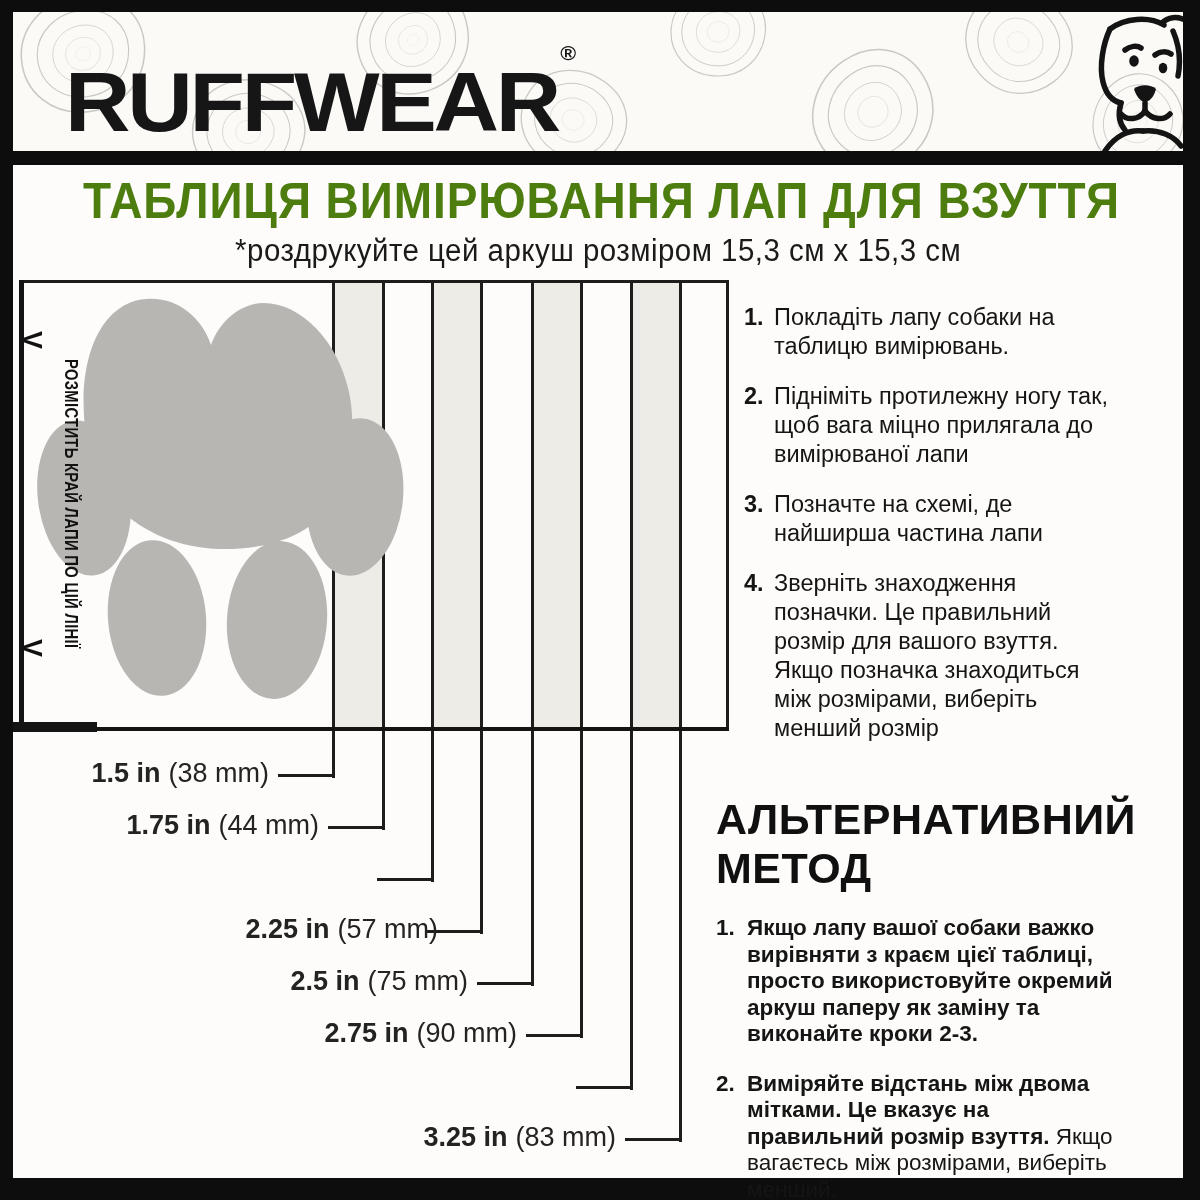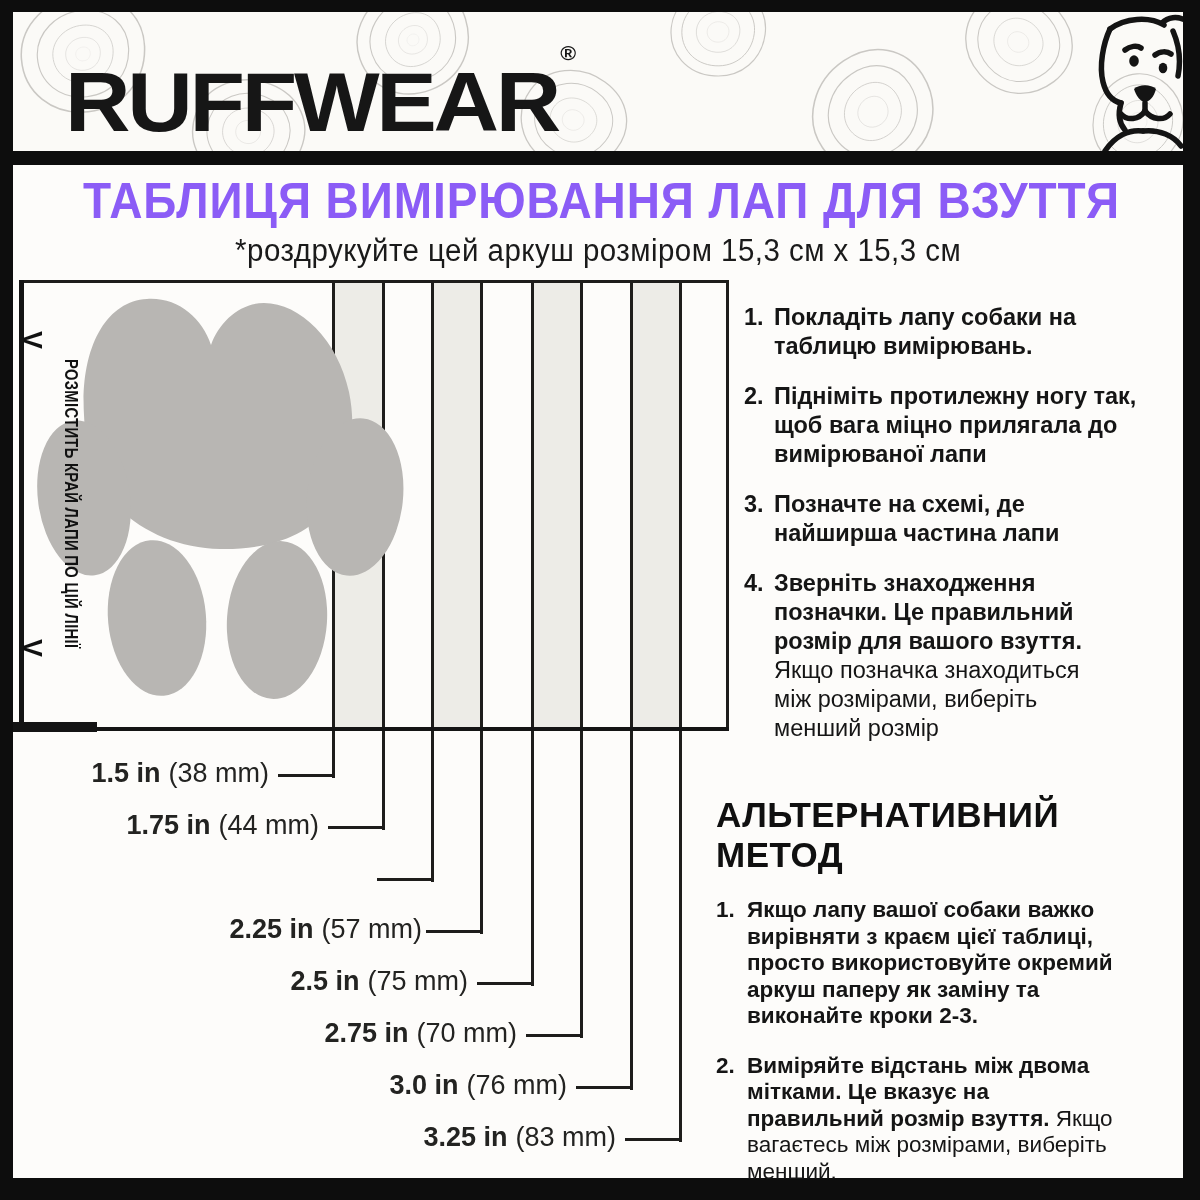--- a/index.html
+++ b/index.html
@@ -16,21 +16,21 @@
   #banner{left:13px;top:12px;width:1170px;height:139px;background:#fbfaf7;
           border-bottom:14px solid #0d0d0d;overflow:hidden;}
   #topo{position:absolute;left:0;top:0;width:100%;height:100%;}
   #logo{position:absolute;left:52px;top:48px;font-weight:700;font-size:84px;
         letter-spacing:-3px;color:#161616;transform:scaleX(1.08);transform-origin:0 0;
         line-height:1;white-space:nowrap;}
   #logo sup{font-size:20px;letter-spacing:0;position:relative;top:-42px;left:2px;}
   #dog{position:absolute;right:-4px;top:0;height:139px;width:110px;}
   
   #title{left:13px;top:174px;width:1178px;text-align:center;font-weight:700;font-size:50px;
-         letter-spacing:1px;line-height:1.1;color:#8b5cf6;}
+         letter-spacing:1px;line-height:1.1;color:#4d7c0f;}
   #title>span{display:inline-block;transform:scaleX(0.92);transform-origin:50% 50%;white-space:nowrap;}
   #subtitle{left:13px;top:233px;width:1170px;text-align:center;font-size:31px;font-weight:400;
             letter-spacing:.5px;color:#1a1a1a;}
   #subtitle>span{display:inline-block;transform:scaleX(0.95);white-space:nowrap;}
   
   .vline{position:absolute;width:3px;background:#1e1d1b;top:280px;}
   .stripe{position:absolute;top:283px;height:444px;background:#edece7;}
   #topline{left:20px;top:280px;width:709px;height:3px;background:#1e1d1b;}
   #refline{left:19px;top:280px;width:5px;height:451px;background:#141414;}
   #rightline{left:726px;top:280px;width:3px;height:451px;background:#1e1d1b;}
@@ -44,24 +44,24 @@
         transform:rotate(90deg);transform-origin:0 0;color:#111;}
   
   .sz{position:absolute;width:330px;text-align:right;font-size:27px;white-space:nowrap;color:#232321;}
   .sz .in{font-weight:700;text-align:center;}
   .sz .mm{font-weight:400;margin-left:8px;}
   
   #instructions{left:744px;top:303px;width:436px;}
   .item{display:flex;margin-bottom:21px;font-size:23.5px;line-height:29px;}
   .item .num{flex:none;width:30px;font-weight:700;}
   .item .txt{white-space:pre-line;}
-  .item .b{font-weight:700;}
+  .item .b{font-weight:400;}
   .item .n{font-weight:400;}
   #alt{left:716px;top:795px;width:468px;}
-  #alt-heading{font-weight:700;font-size:35px;letter-spacing:.5px;margin-bottom:22px;color:#101010;}
+  #alt-heading{font-weight:700;font-size:43px;letter-spacing:.5px;margin-bottom:22px;color:#101010;}
   .aitem{display:flex;margin-bottom:23px;font-size:22.5px;line-height:26.5px;}
   .aitem .num{flex:none;width:31px;font-weight:700;}
   .aitem .txt{white-space:pre-line;}
   .aitem .b{font-weight:700;}
   .aitem .n{font-weight:400;}
   svg{display:block;}
 </style>
 </head>
 <body>
 
@@ -194,24 +194,23 @@
   <div class="leader" style="left:328px;top:826px;width:57px;"></div>
   <div class="leader" style="left:377px;top:878px;width:57px;"></div>
   <div class="leader" style="left:426px;top:930px;width:57px;"></div>
   <div class="leader" style="left:477px;top:982px;width:57px;"></div>
   <div class="leader" style="left:526px;top:1034px;width:57px;"></div>
   <div class="leader" style="left:576px;top:1086px;width:57px;"></div>
   <div class="leader" style="left:625px;top:1138px;width:57px;"></div>
 
   <div class="sz" style="right:931px;top:758px;"><span class="in">1.5 in</span><span class="mm">(38 mm)</span></div>
   <div class="sz" style="right:881px;top:810px;"><span class="in">1.75 in</span><span class="mm">(44 mm)</span></div>
-  <div class="sz" style="right:778px;top:914px;"><span class="in">2.25 in</span><span class="mm">(57 mm)</span></div>
+  <div class="sz" style="right:762px;top:914px;"><span class="in">2.25 in</span><span class="mm">(57 mm)</span></div>
   <div class="sz" style="right:732px;top:966px;"><span class="in">2.5 in</span><span class="mm">(75 mm)</span></div>
-  <div class="sz" style="right:683px;top:1018px;"><span class="in">2.75 in</span><span class="mm">(70 mm)</span></div>
-  <div class="sz" style="right:633px;top:1070px;"><span class="in">3.0 in</span><span class="mm">(76 mm)</span></div>
+  <div class="sz" style="right:683px;top:1018px;"><span class="in">2.75 in</span><span class="mm">(90 mm)</span></div>
   <div class="sz" style="right:584px;top:1122px;"><span class="in">3.25 in</span><span class="mm">(83 mm)</span></div>
 
   <div id="instructions" class="abs">
     <div class="item">
       <span class="num">1.</span>
       <div class="txt"><span class="b">Покладіть лапу собаки на
 таблицю вимірювань.</span><span class="n"></span></div>
     </div>
     <div class="item">
       <span class="num">2.</span>

